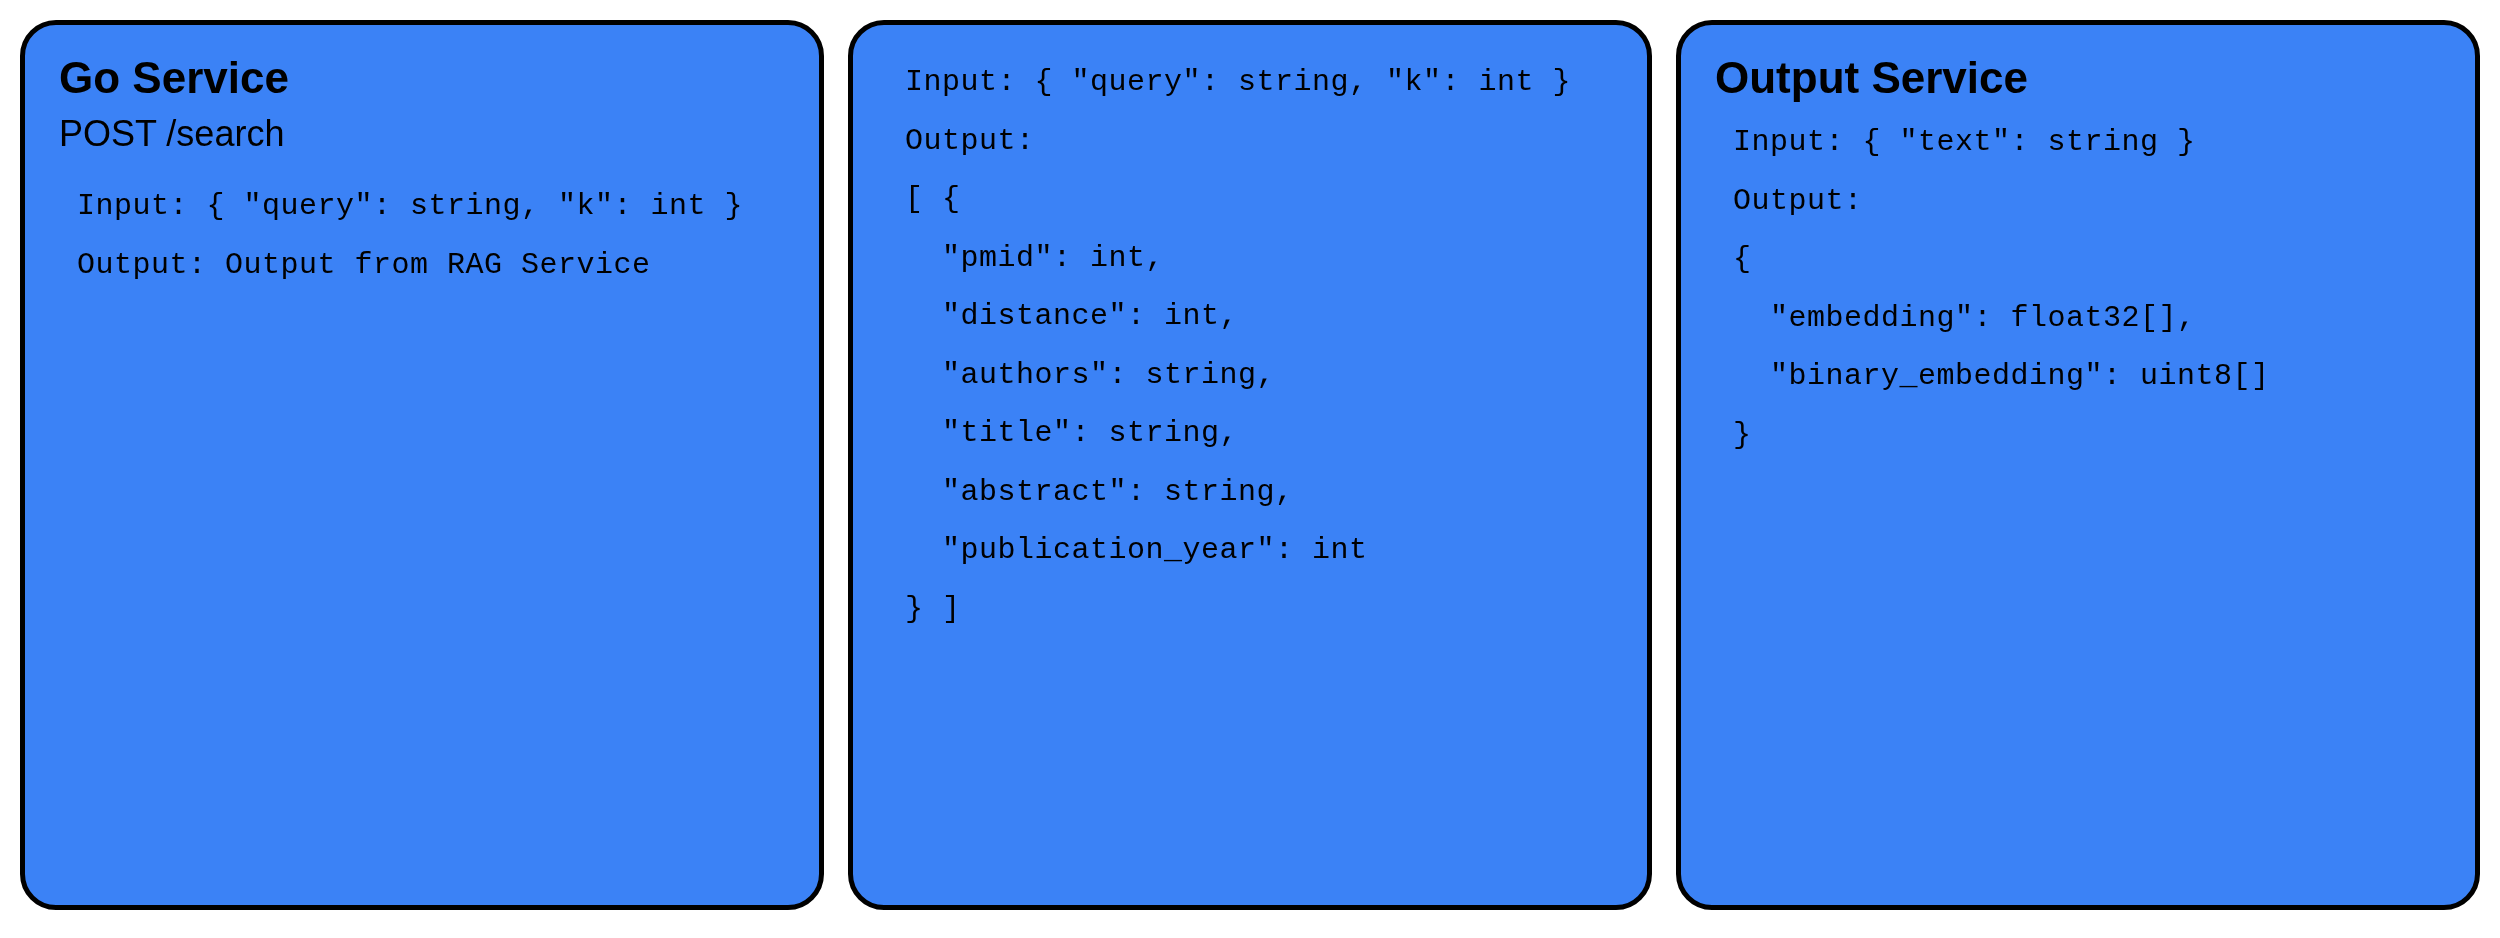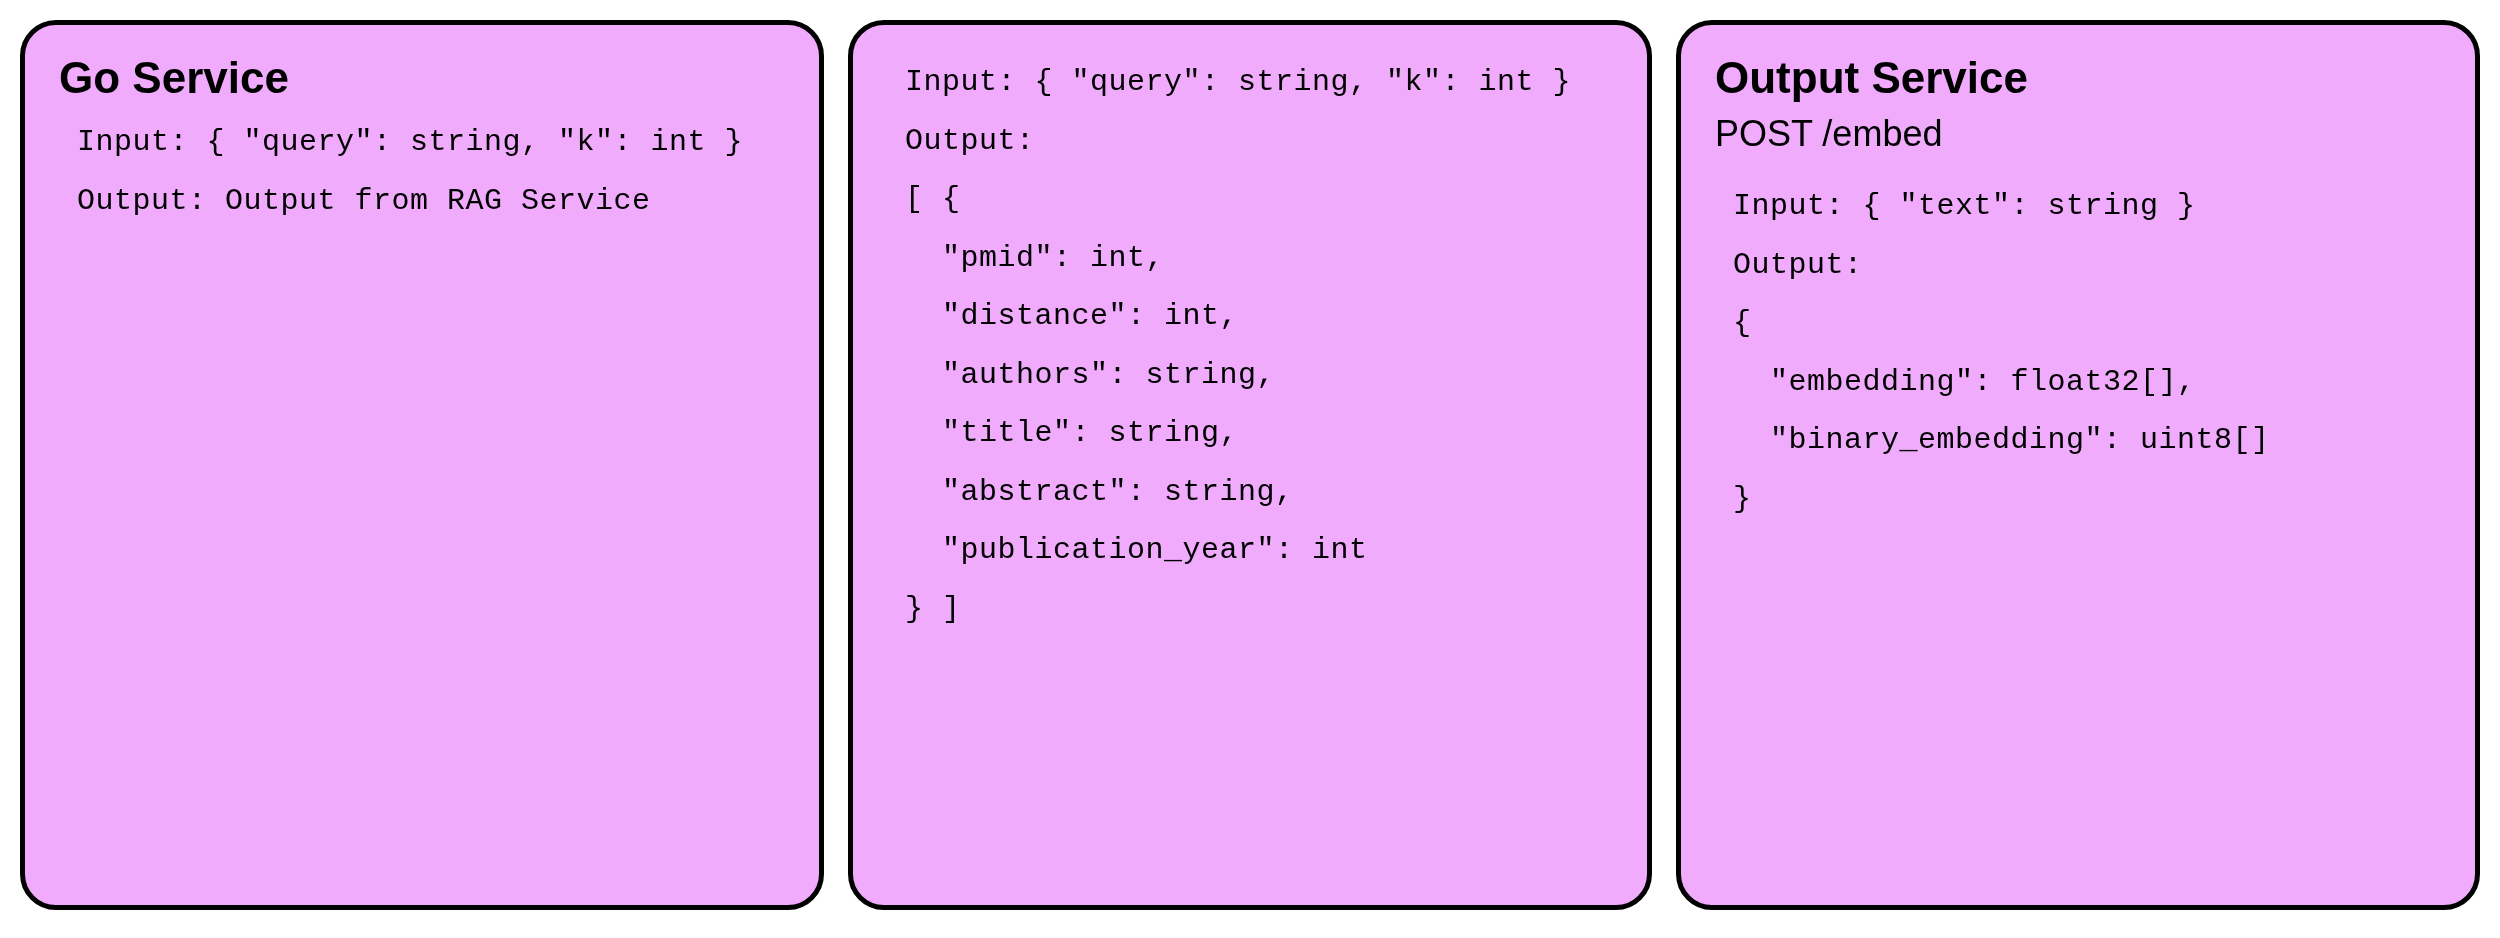--- a/index.html
+++ b/index.html
@@ -10,21 +10,21 @@
     body {
       background: #ffffff;
       font-family: Arial, Helvetica, sans-serif;
       padding: 20px;
       display: flex;
       gap: 24px;
       justify-content: flex-start;
       align-items: stretch;
     }
     .service-card {
-      background: #f0abfc;
+      background: #3b82f6;
       border: 5px solid #000000;
       border-radius: 36px;
       padding: 28px 50px 34px 34px;
       width: 812px;
       min-height: 890px;
       display: flex;
       flex-direction: column;
     }
     .service-title {
       font-size: 44px;
@@ -46,39 +46,39 @@
       letter-spacing: 0.5px;
       padding-left: 18px;
       white-space: pre;
     }
   </style>
 </head>
 <body>
 
 <div class="service-card">
   <div class="service-title">Go Service</div>
+  <div class="service-endpoint">POST /search</div>
   <div class="service-body">Input: { "query": string, "k": int }
 Output: Output from RAG Service</div>
 </div>
 
 <div class="service-card">
   <div class="service-body">Input: { "query": string, "k": int }
 Output:
 [ {
   "pmid": int,
   "distance": int,
   "authors": string,
   "title": string,
   "abstract": string,
   "publication_year": int
 } ]</div>
 </div>
 
 <div class="service-card">
   <div class="service-title">Output Service</div>
-  <div class="service-endpoint">POST /embed</div>
   <div class="service-body">Input: { "text": string }
 Output:
 {
   "embedding": float32[],
   "binary_embedding": uint8[]
 }</div>
 </div>
 
 </body></html>

